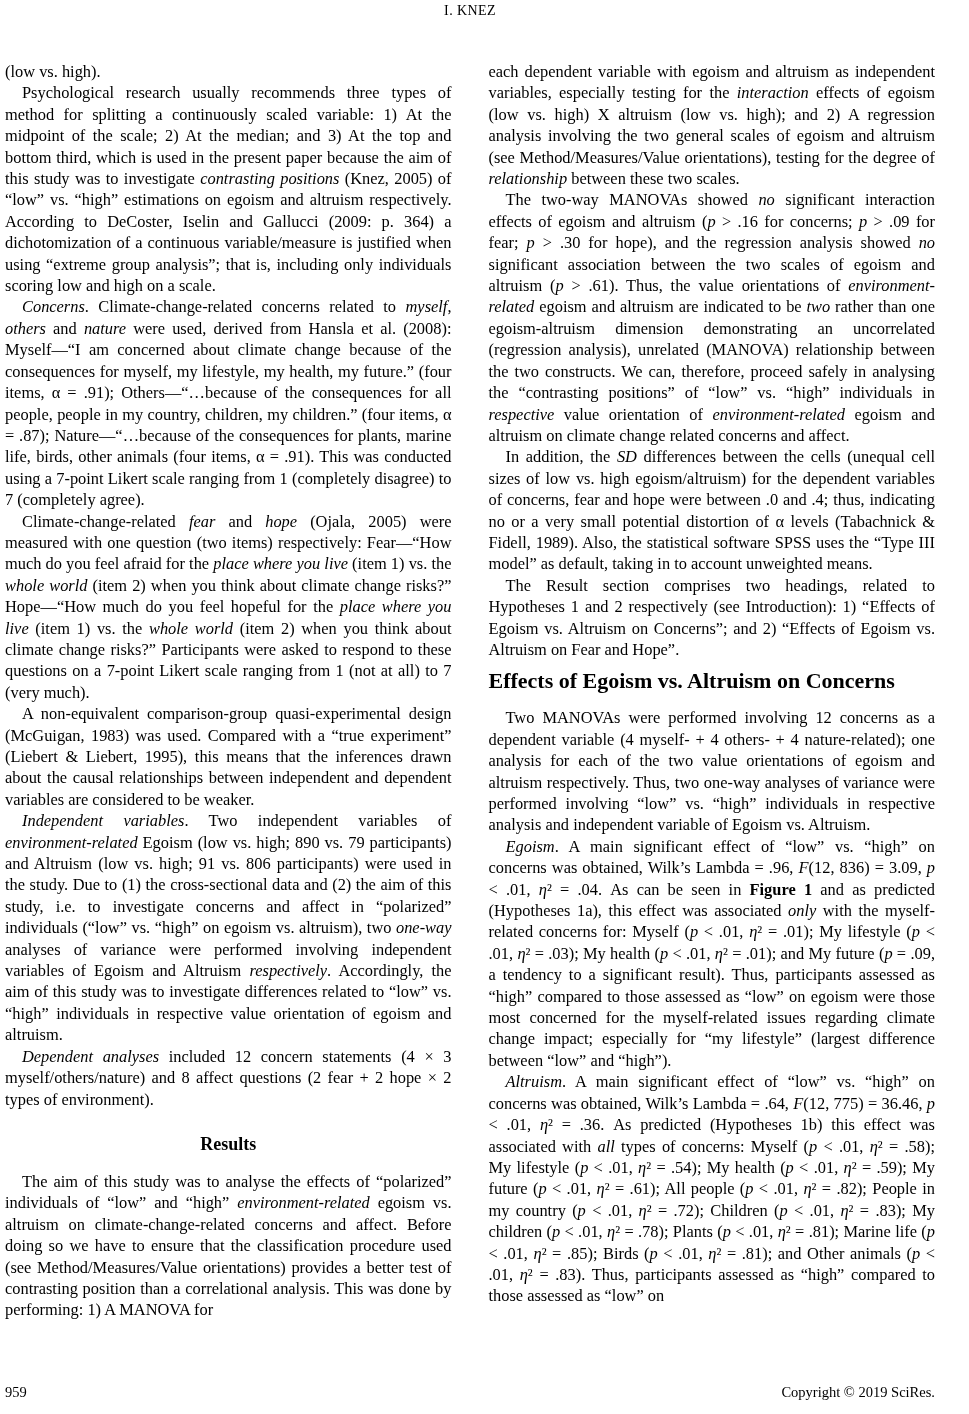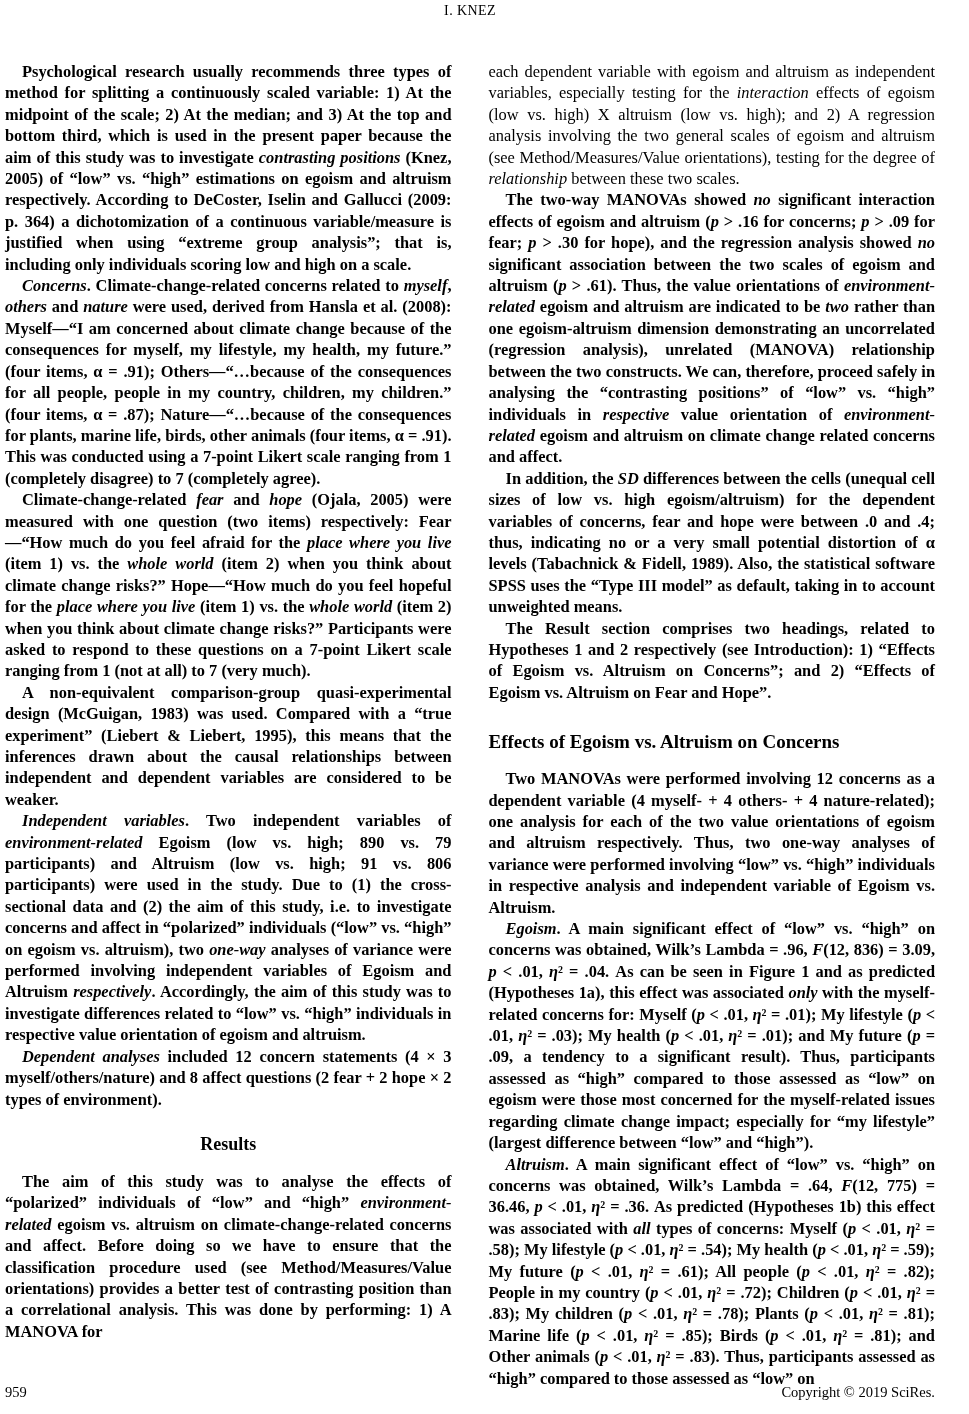--- a/index.html
+++ b/index.html
@@ -26,25 +26,25 @@
     column-gap: 37px;
     margin-top: 42px;
   }
   .col {
     flex: 1 1 0;
     font-size: 16.4px;
     line-height: 21.4px;
     text-align: justify;
   }
   .col p { margin: 0; text-align: justify; }
-  .col p.indent { text-indent: 17px; font-weight: bold; }
+  .col p.indent { text-indent: 17px; }
   .col h3 {
-    font-size: 19px;
+    font-size: 22px;
     line-height: 22px;
-    margin: 28px 0 15px 0;
+    margin: 10px 0 15px 0;
     text-align: left;
     font-weight: bold;
   }
   .col h2 {
     font-size: 18px;
     line-height: 23px;
     margin: 23px 0 15px 0;
     text-align: center;
     font-weight: bold;
   }
@@ -59,20 +59,21 @@
   }
 </style>
 </head>
 <body>
 
 <div class="page">
   <div class="running-head">I. KNEZ</div>
 
   <div class="columns">
     <div class="col">
+        <p class="">(low vs. high).</p>
         <p class="indent">Psychological research usually recommends three types of method for splitting a continuously scaled variable: 1) At the midpoint of the scale; 2) At the median; and 3) At the top and bottom third, which is used in the present paper because the aim of this study was to investigate <i>contrasting positions</i> (Knez, 2005) of “low” vs. “high” estimations on egoism and altruism respectively. According to DeCoster, Iselin and Gallucci (2009: p. 364) a dichotomization of a continuous variable/measure is justified when using “extreme group analysis”; that is, including only individuals scoring low and high on a scale.</p>
         <p class="indent"><i>Concerns</i>. Climate-change-related concerns related to <i>myself</i>, <i>others</i> and <i>nature</i> were used, derived from Hansla et al. (2008): Myself—“I am concerned about climate change because of the consequences for myself, my lifestyle, my health, my future.” (four items, α = .91); Others—“…because of the consequences for all people, people in my country, children, my children.” (four items, α = .87); Nature—“…because of the consequences for plants, marine life, birds, other animals (four items, α = .91). This was conducted using a 7-point Likert scale ranging from 1 (completely disagree) to 7 (completely agree).</p>
         <p class="indent">Climate-change-related <i>fear</i> and <i>hope</i> (Ojala, 2005) were measured with one question (two items) respectively: Fear—“How much do you feel afraid for the <i>place where you live</i> (item 1) vs. the <i>whole world</i> (item 2) when you think about climate change risks?” Hope—“How much do you feel hopeful for the <i>place where you live</i> (item 1) vs. the <i>whole world</i> (item 2) when you think about climate change risks?” Participants were asked to respond to these questions on a 7-point Likert scale ranging from 1 (not at all) to 7 (very much).</p>
         <p class="indent">A non-equivalent comparison-group quasi-experimental design (McGuigan, 1983) was used. Compared with a “true experiment” (Liebert &amp; Liebert, 1995), this means that the inferences drawn about the causal relationships between independent and dependent variables are considered to be weaker.</p>
         <p class="indent"><i>Independent variables</i>. Two independent variables of <i>environment-related</i> Egoism (low vs. high; 890 vs. 79 participants) and Altruism (low vs. high; 91 vs. 806 participants) were used in the study. Due to (1) the cross-sectional data and (2) the aim of this study, i.e. to investigate concerns and affect in “polarized” individuals (“low” vs. “high” on egoism vs. altruism), two <i>one-way</i> analyses of variance were performed involving independent variables of Egoism and Altruism <i>respectively</i>. Accordingly, the aim of this study was to investigate differences related to “low” vs. “high” individuals in respective value orientation of egoism and altruism.</p>
         <p class="indent"><i>Dependent analyses</i> included 12 concern statements (4 × 3 myself/others/nature) and 8 affect questions (2 fear + 2 hope × 2 types of environment).</p>
         <h2>Results</h2>
         <p class="indent">The aim of this study was to analyse the effects of “polarized” individuals of “low” and “high” <i>environment-related</i> egoism vs. altruism on climate-change-related concerns and affect. Before doing so we have to ensure that the classification procedure used (see Method/Measures/Value orientations) provides a better test of contrasting position than a correlational analysis. This was done by performing: 1) A MANOVA for</p>
       </div>
     <div class="col">

